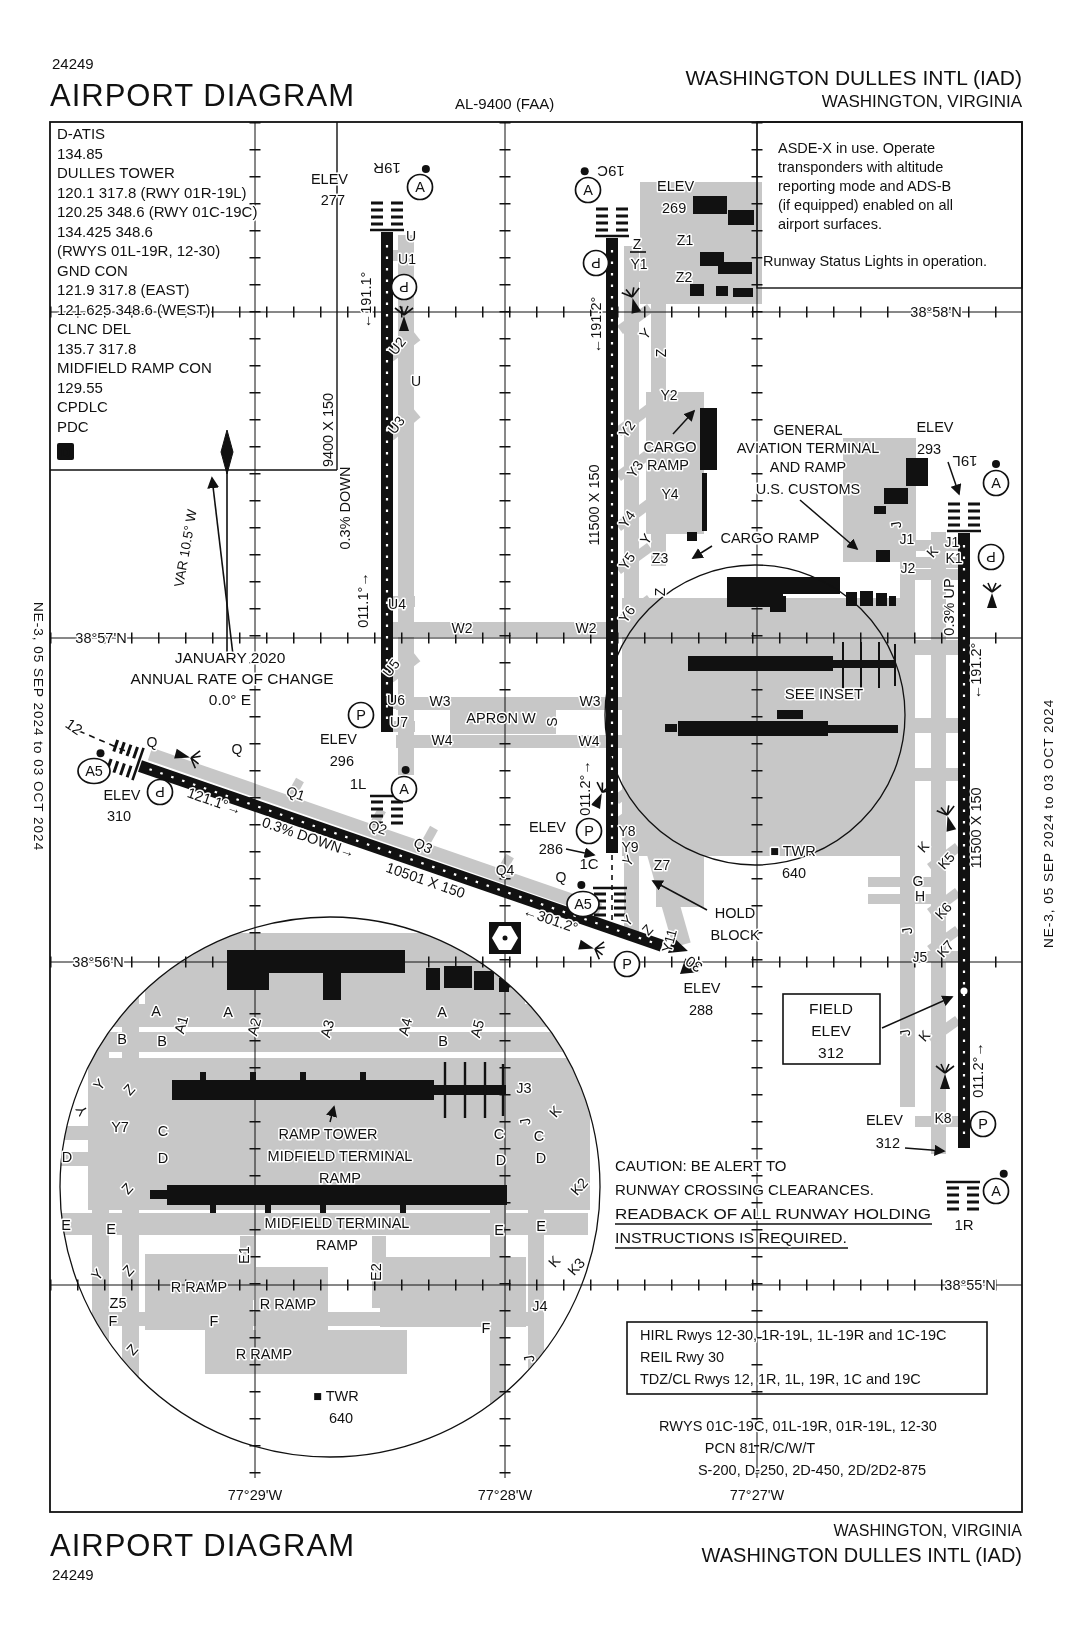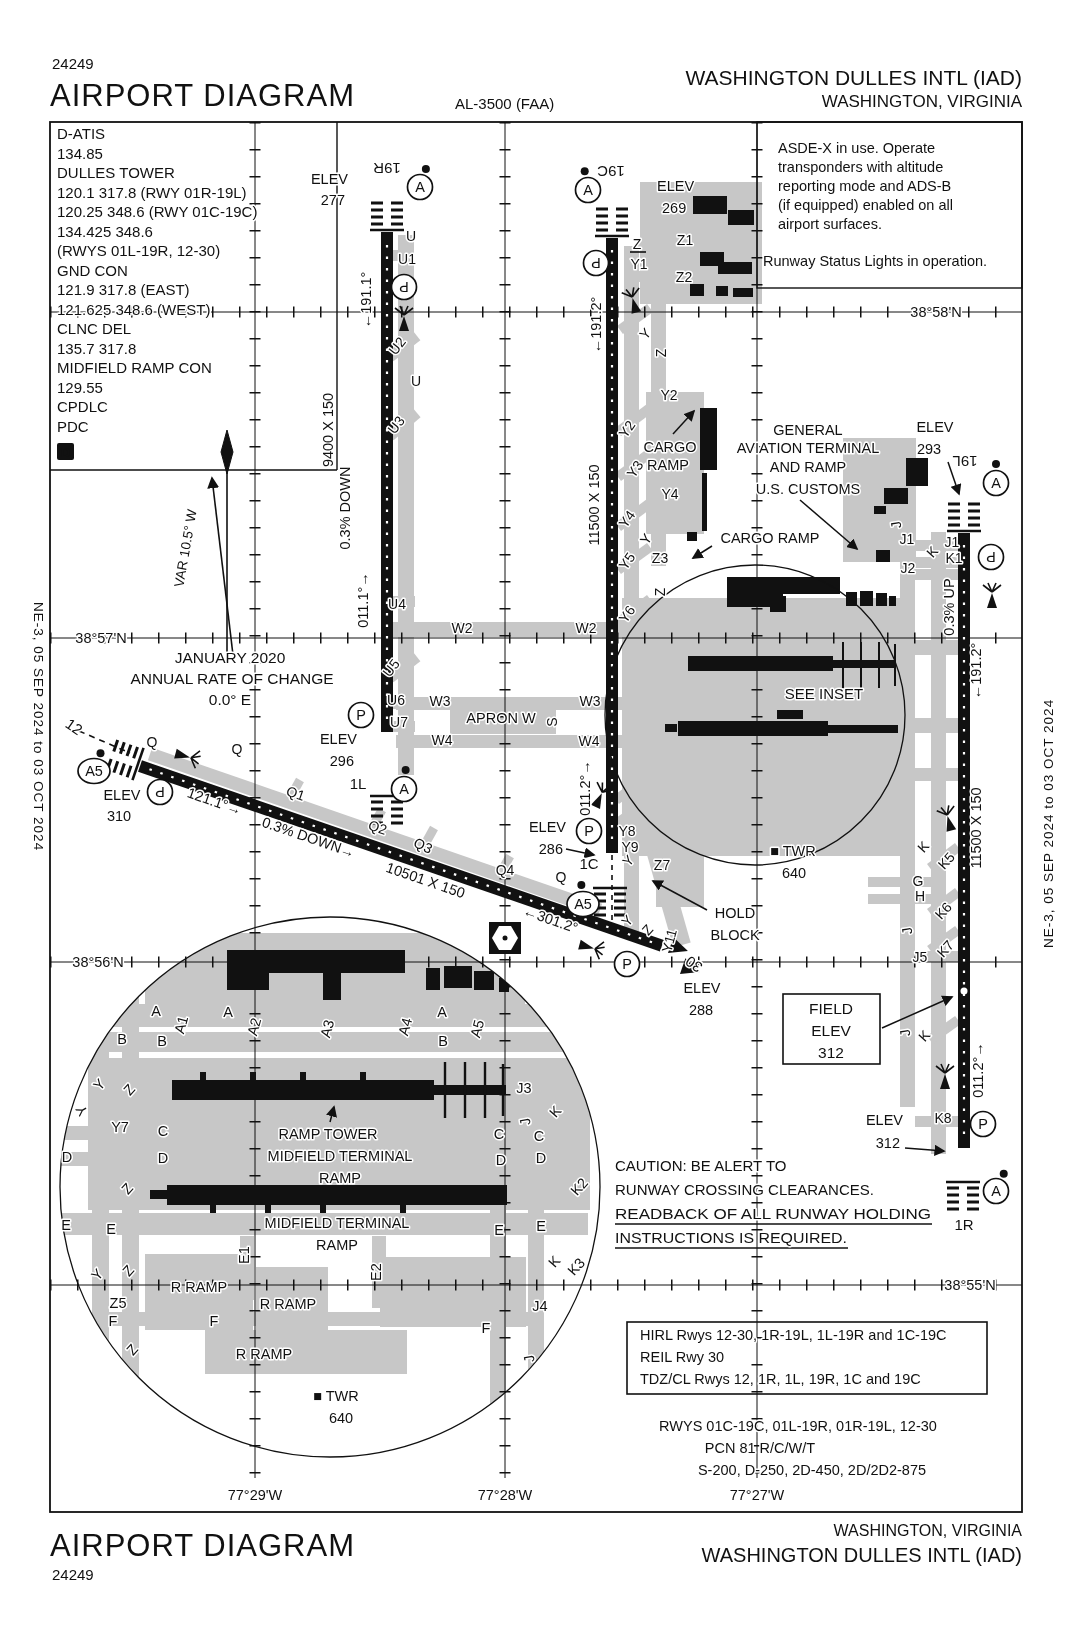--- a/index.html
+++ b/index.html
@@ -21,21 +21,21 @@
            paint-order:stroke;stroke:#fff;stroke-width:3px;stroke-linejoin:round;}
   svg .nohalo{stroke:none;}
 </style>
 </head>
 <body>
 
 <div class="page">
 
   <div class="hdr-chartnum">24249</div>
   <div class="hdr-title">AIRPORT DIAGRAM</div>
-  <div class="hdr-proc">AL-3500 (FAA)</div>
+  <div class="hdr-proc">AL-9400 (FAA)</div>
   <div class="hdr-apt">WASHINGTON DULLES INTL (IAD)</div>
   <div class="hdr-city">WASHINGTON, VIRGINIA</div>
 
   <div class="vtext vleft">NE-3,  05 SEP 2024  to  03 OCT 2024</div>
   <div class="vtext vright">NE-3,  05 SEP 2024  to  03 OCT 2024</div>
 
   <svg id="chart" width="1073" height="1650" viewBox="0 0 1073 1650">
     <defs>
       <marker id="ah" viewBox="0 0 10 10" refX="8.5" refY="5" markerWidth="7.5" markerHeight="7.5" orient="auto">
         <path d="M0,0 L10,5 L0,10 z" fill="#111"></path>

